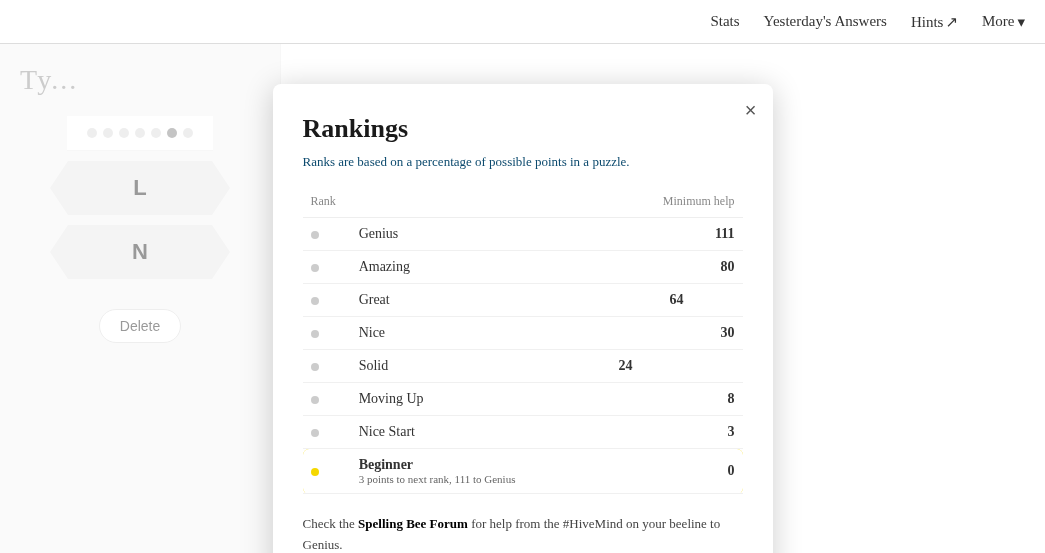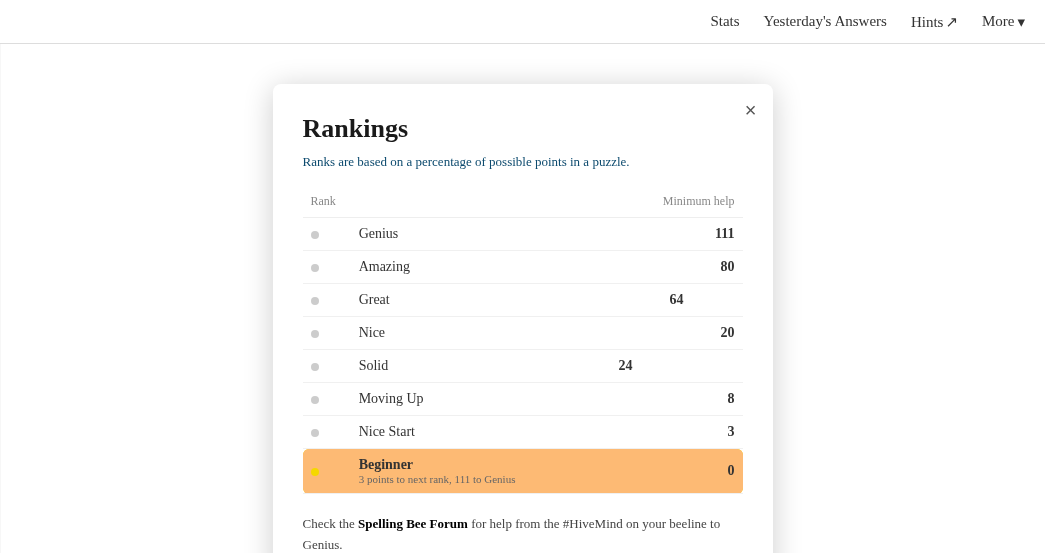--- a/index.html
+++ b/index.html
@@ -225,21 +225,21 @@
       margin-right: 8px;
       vertical-align: middle;
     }
 
     .rank-dot.yellow {
       background: #f5d800;
     }
 
     
     .highlighted td {
-      background: #fdba74;
+      background: #ffffff;
     }
     .highlighted td:first-child {
       border-radius: 6px 0 0 6px;
     }
     .highlighted td:last-child {
       border-radius: 0 6px 6px 0;
     }
 
     .beginner-sub {
       font-size: 11px;
@@ -273,20 +273,40 @@
     <span>↗</span>
   </span>
   <span class="nav-more nav-item">
     <span>More</span>
     <span>▾</span>
   </span>
 </div>
 
 <div class="main-content">
 
+  <div class="hex-area">
+    <div class="page-title">Ty...</div>
+
+    <div class="progress-area">
+      <div class="progress-dot"></div>
+      <div class="progress-dot"></div>
+      <div class="progress-dot"></div>
+      <div class="progress-dot"></div>
+      <div class="progress-dot"></div>
+      <div class="progress-dot filled"></div>
+      <div class="progress-dot"></div>
+    </div>
+
+    <button class="hex-button">L</button>
+    <button class="hex-button">N</button>
+
+    <div class="action-buttons">
+      <button class="btn-delete">Delete</button>
+    </div>
+  </div>
 
   <div class="stats-area">
   </div>
 
   <div class="modal-backdrop">
     <div class="modal">
 
       <button class="modal-close">×</button>
 
       <div class="modal-title">Rankings</div>
@@ -311,21 +331,21 @@
               <td style="text-align: right; font-weight: bold;">80</td>
             </tr>
             <tr>
               <td><span class="rank-dot"></span></td>
               <td><span style="font-weight: normal;">Great</span></td>
               <td style="text-align: center; font-weight: bold;">64</td>
             </tr>
             <tr>
               <td><span class="rank-dot"></span></td>
               <td><span style="font-weight: normal;">Nice</span></td>
-              <td style="text-align: right; font-weight: bold;">20</td>
+              <td style="text-align: right; font-weight: bold;">30</td>
             </tr>
             <tr>
               <td><span class="rank-dot"></span></td>
               <td><span style="font-weight: normal;">Solid</span></td>
               <td style="text-align: left; font-weight: bold;">24</td>
             </tr>
             <tr>
               <td><span class="rank-dot"></span></td>
               <td><span style="font-weight: normal;">Moving Up</span></td>
               <td style="text-align: right; font-weight: bold;">8</td>

